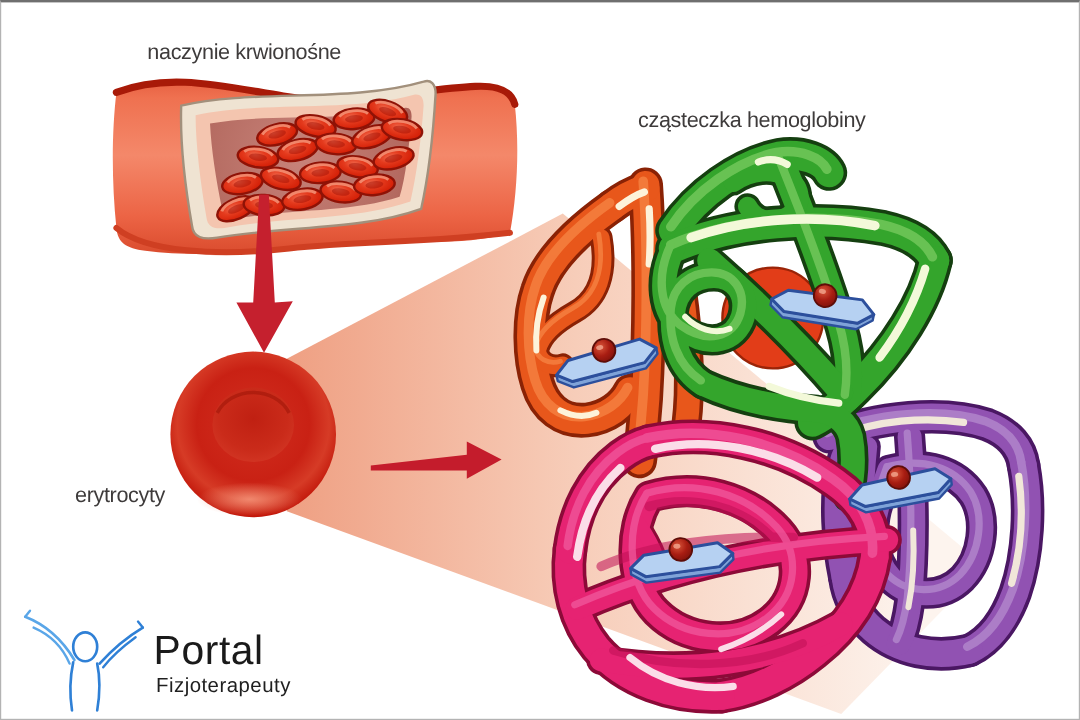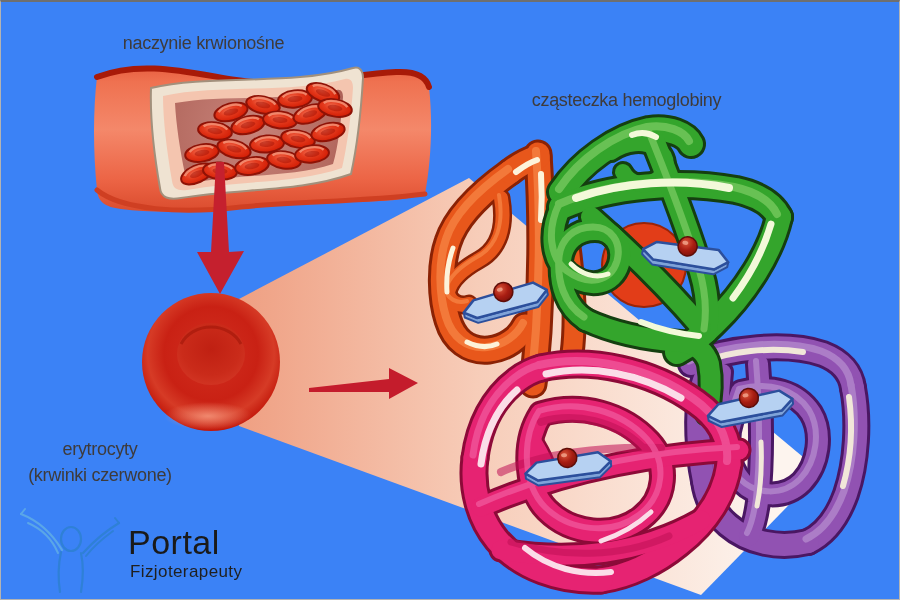--- a/index.html
+++ b/index.html
@@ -1,25 +1,25 @@
 <!DOCTYPE html>
 <html><head>
 <meta charset="utf-8">
 <style>
   html,body{margin:0;padding:0;background:#e8e8e8;}
   .canvas{
     position:relative;width:900px;height:600px;box-sizing:border-box;
-    background:#3b82f6;overflow:hidden;
+    background:#ffffff;overflow:hidden;
     border:1px solid #b3b3b3;border-top:2px solid #6f6f6f;
     font-family:"Liberation Sans",sans-serif;
   }
   .lbl{position:absolute;color:#3e3b3b;font-size:18px;letter-spacing:-0.3px;text-align:center;}
   .lbl-vessel{left:110px;top:31px;width:185px;}
   .lbl-hemo{left:508px;top:88px;width:235px;}
-  .lbl-ery{left:8px;top:397px;width:182px;line-height:26px;margin-top:37px;}
+  .lbl-ery{left:8px;top:397px;width:182px;line-height:26px;}
   .logo-title{position:absolute;left:127px;top:521px;font-size:34px;font-weight:normal;color:#1a1a1a;letter-spacing:0.5px;}
   .logo-sub{position:absolute;left:129px;top:560px;font-size:17px;color:#1f1f1f;letter-spacing:0.4px;text-align:center;}
   svg.art{position:absolute;left:0;top:0;}
 </style>
 </head>
 <body>
 
 <div class="canvas">
 
 <svg class="art" width="900" height="600" viewBox="0 0 900 600">
@@ -334,19 +334,18 @@
     <path d="M118,521 L114,516" stroke="#2f80d6" stroke-width="2"></path>
     <path d="M60,550 C57,564 57,577 59,590" stroke="#2f80d6" stroke-width="2.2"></path>
     <path d="M80,551 C83,565 82,578 80,590" stroke="#2f80d6" stroke-width="2.2"></path>
   </g>
 </svg>
 
 <div class="lbl lbl-vessel">naczynie krwionośne</div>
 <div class="lbl lbl-hemo">cząsteczka hemoglobiny</div>
 <div class="lbl lbl-ery">
   <div>erytrocyty</div>
-  <div>(krwinki czerwone)</div>
 </div>
 
 <div class="logo-title">Portal</div>
 <div class="logo-sub">Fizjoterapeuty</div>
 
 </div>
 
 </body></html>

